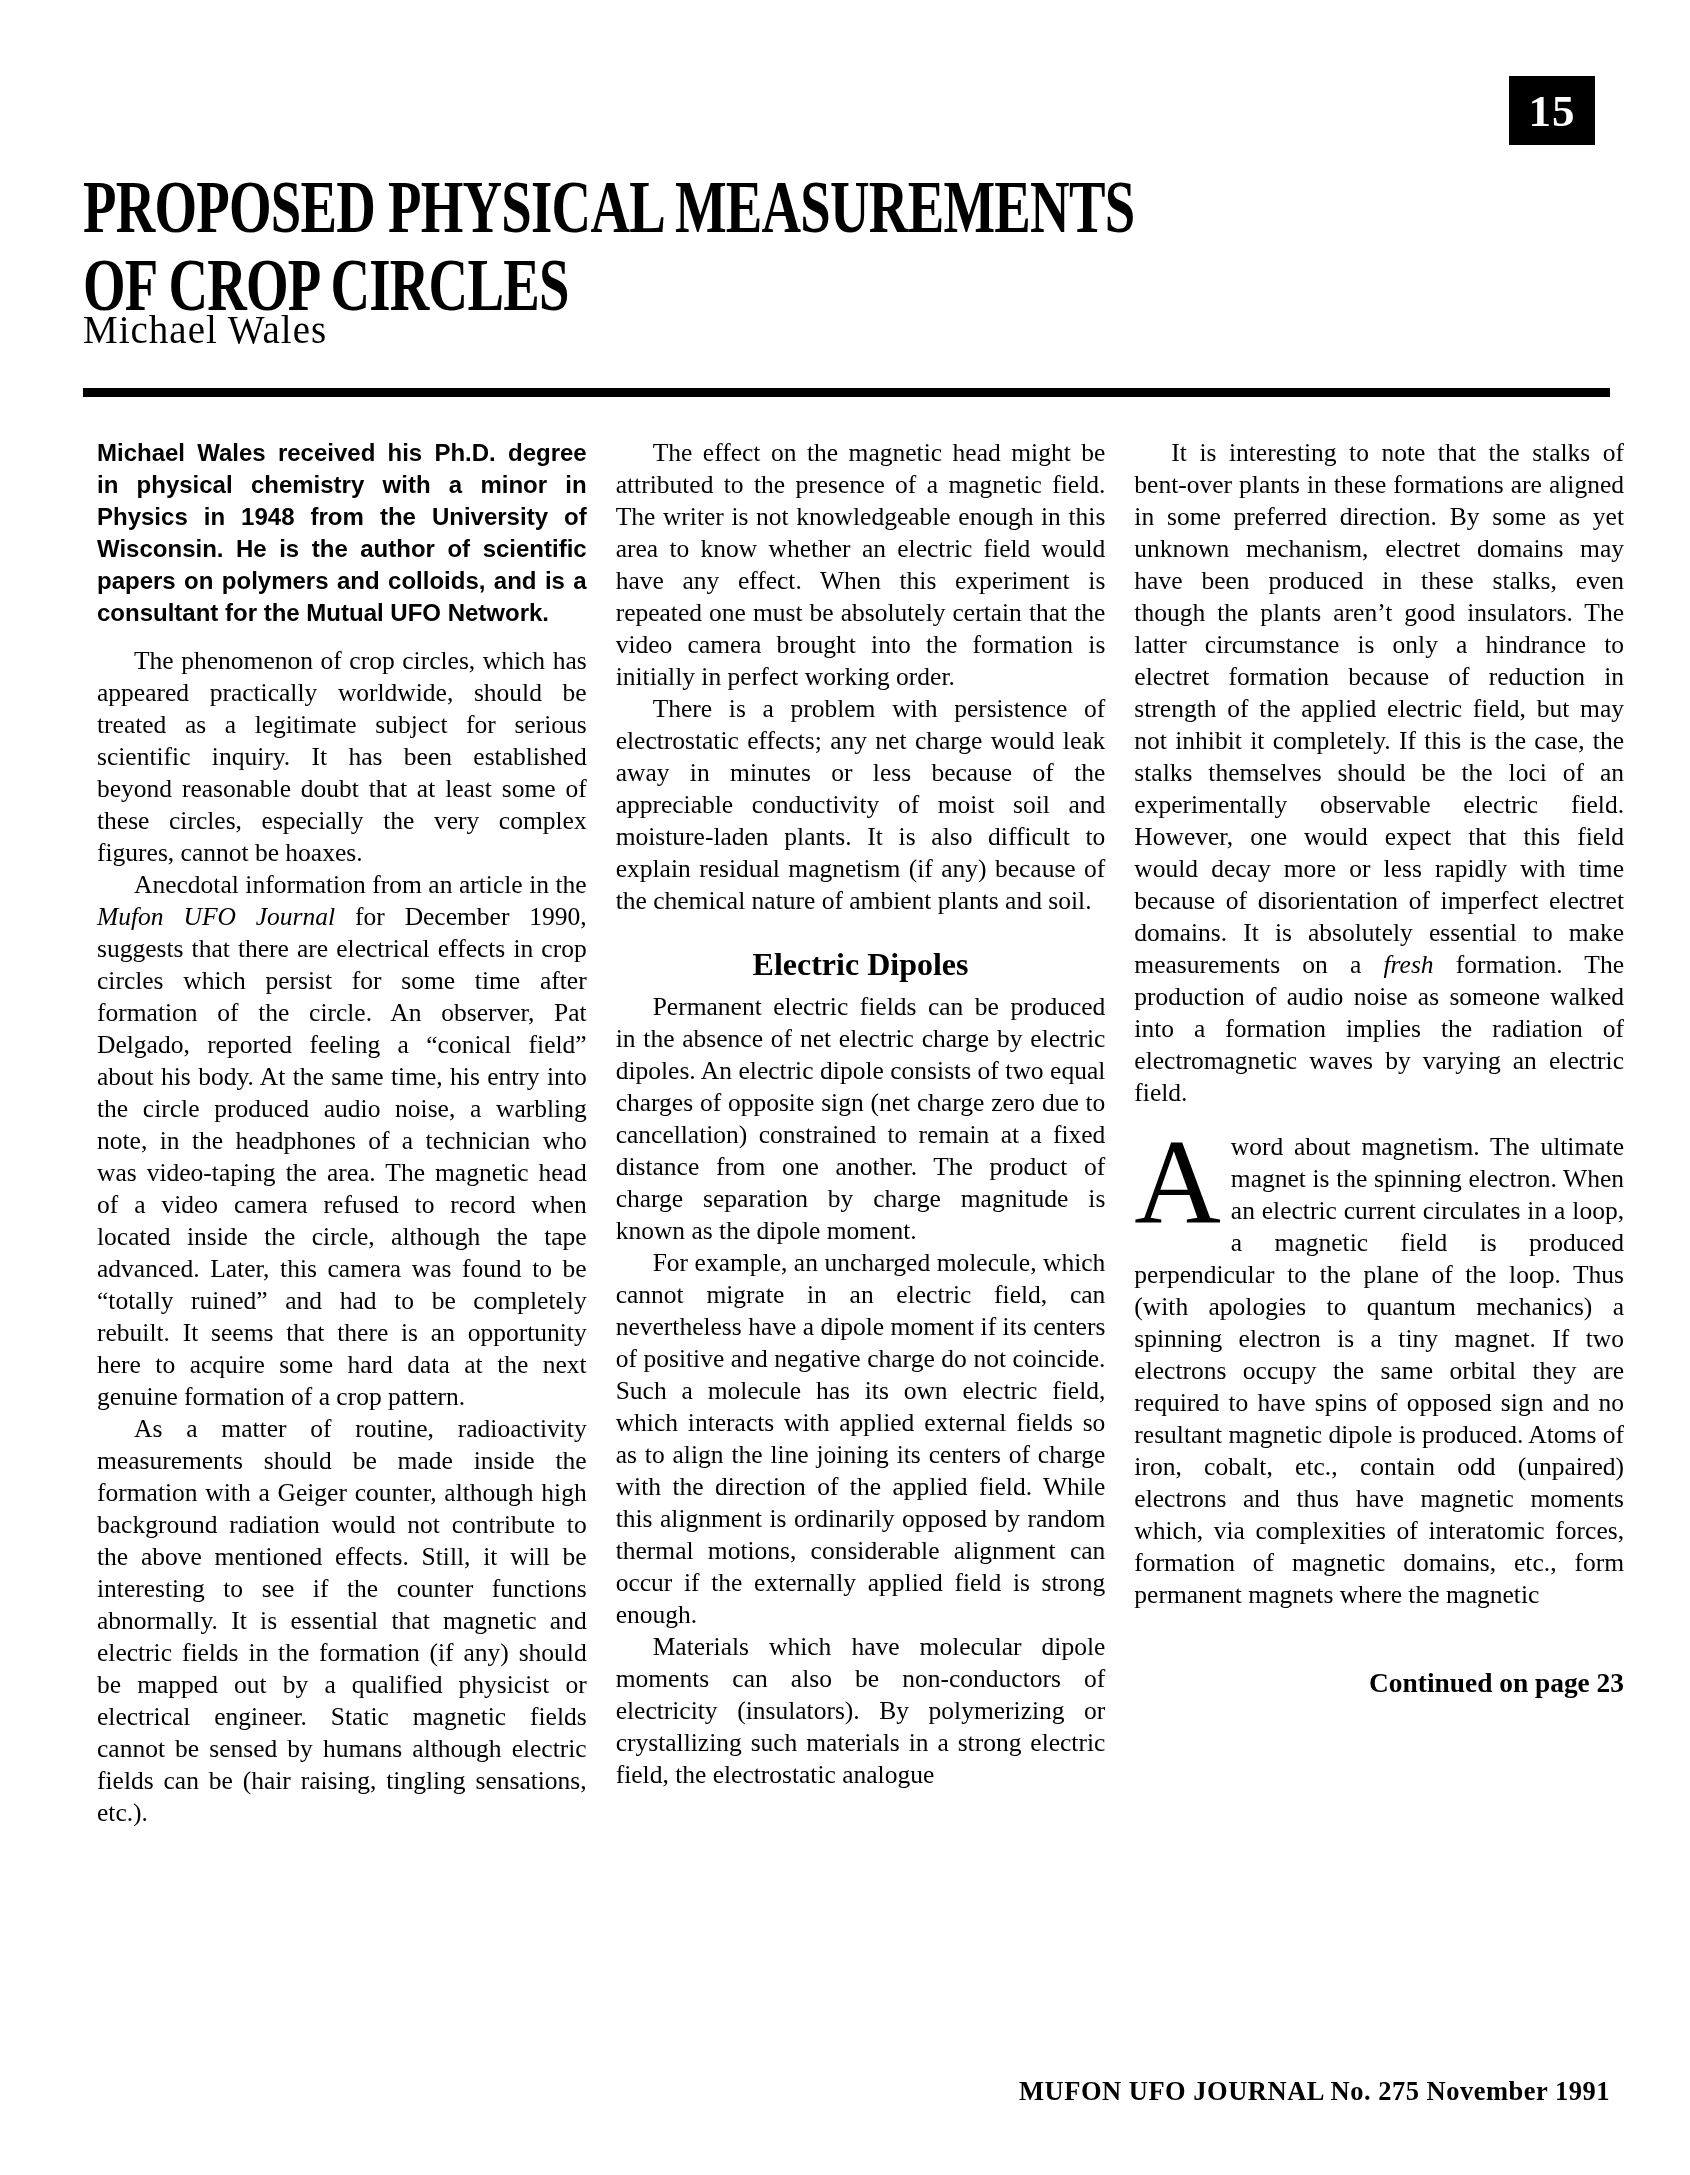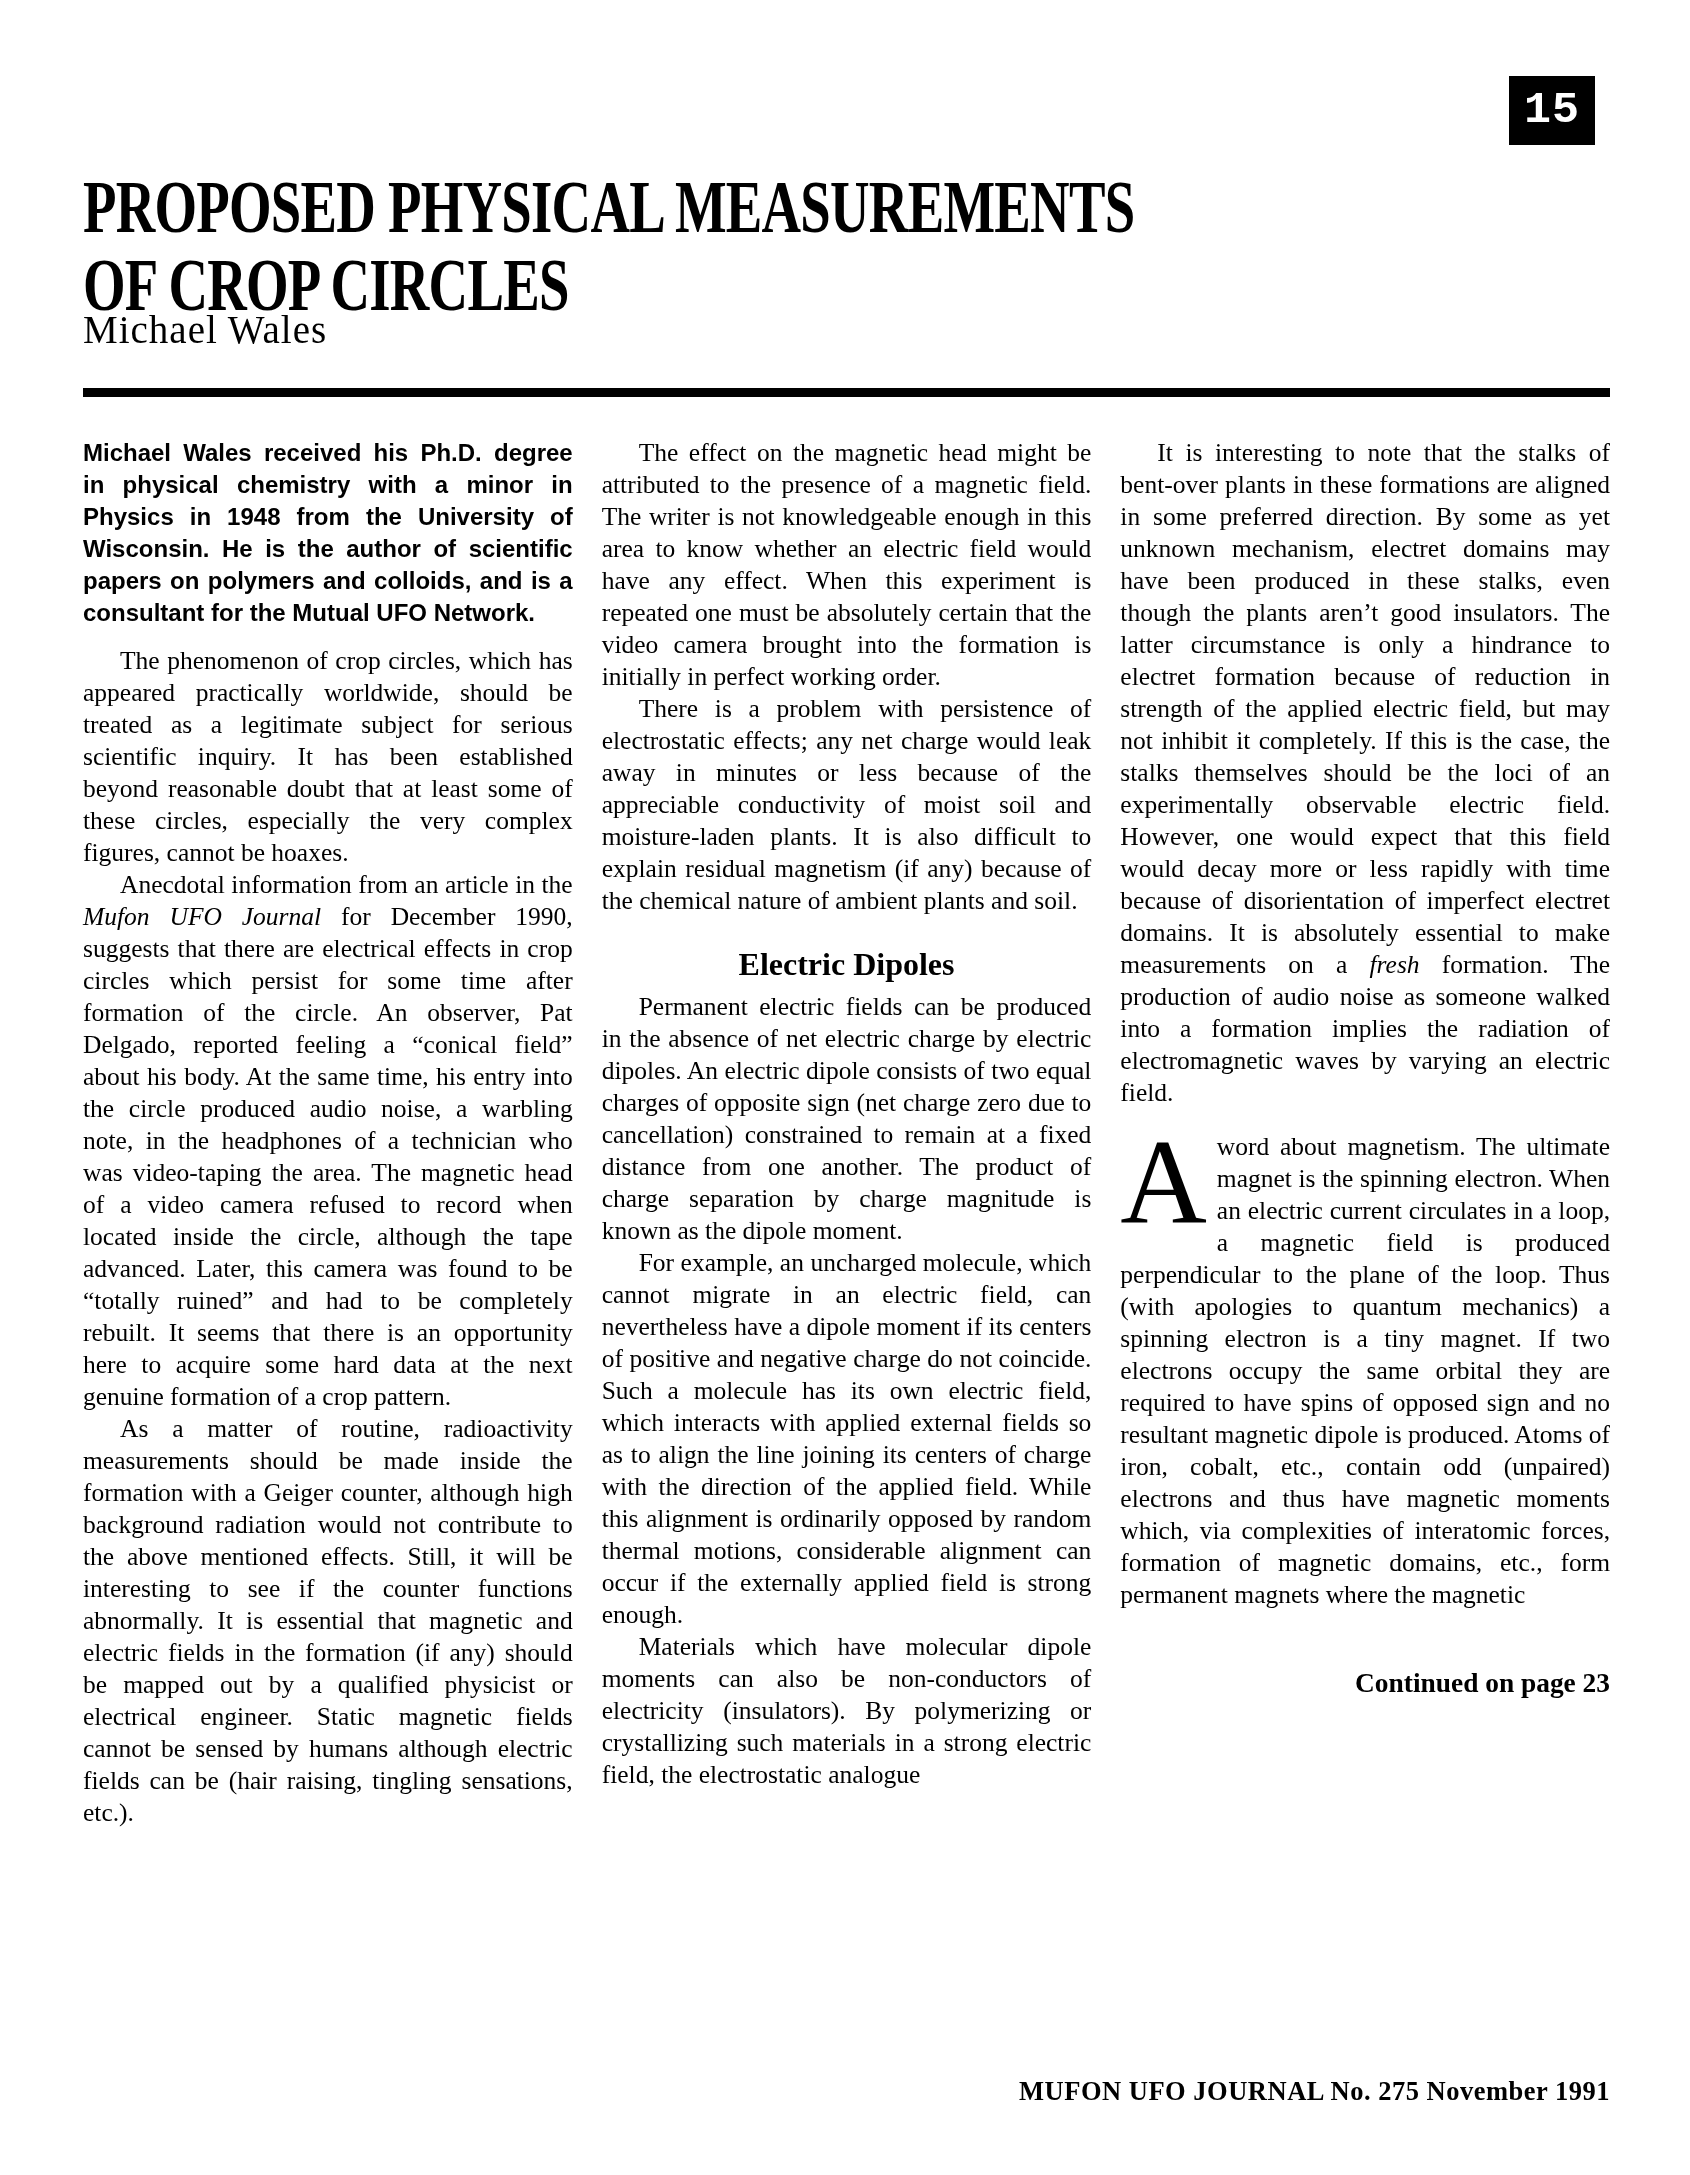--- a/index.html
+++ b/index.html
@@ -10,39 +10,39 @@
     overflow:hidden;
     font-family:"Liberation Serif", serif;
     color:#000;
   }
   .pagenum-box{
     position:absolute;left:1509px;top:76px;
     width:86px;height:69px;background:#000;
     display:flex;align-items:center;justify-content:center;
   }
   .pagenum-box span{
-    color:#fff;font-family:Liberation Mono, monospace;
+    color:#fff;font-family:Liberation Serif, serif;
     font-weight:bold;font-size:45px;letter-spacing:1px;
   }
   .title{
     position:absolute;left:83px;top:169px;
     font-weight:bold;font-size:73px;line-height:78px;
     letter-spacing:-1px;white-space:nowrap;
     transform:scaleX(0.75);transform-origin:top left;
   }
   .author{
     position:absolute;left:83px;top:307px;
     font-size:39px;letter-spacing:1px;
   }
   .rule{
     position:absolute;left:83px;top:388px;
     width:1527px;height:8.8px;background:#000;
   }
   .columns{
-    position:absolute;left:83px;top:437px;
+    position:absolute;left:97px;top:437px;
     width:1527px;display:flex;gap:29px;
   }
   .col{flex:1;min-width:0;}
   .col p{
     margin:0;font-size:25.5px;line-height:32px;
     text-align:justify;text-indent:37px;
   }
   p.noindent{text-indent:0;}
   .bio{
     font-family:"Liberation Sans",sans-serif;

